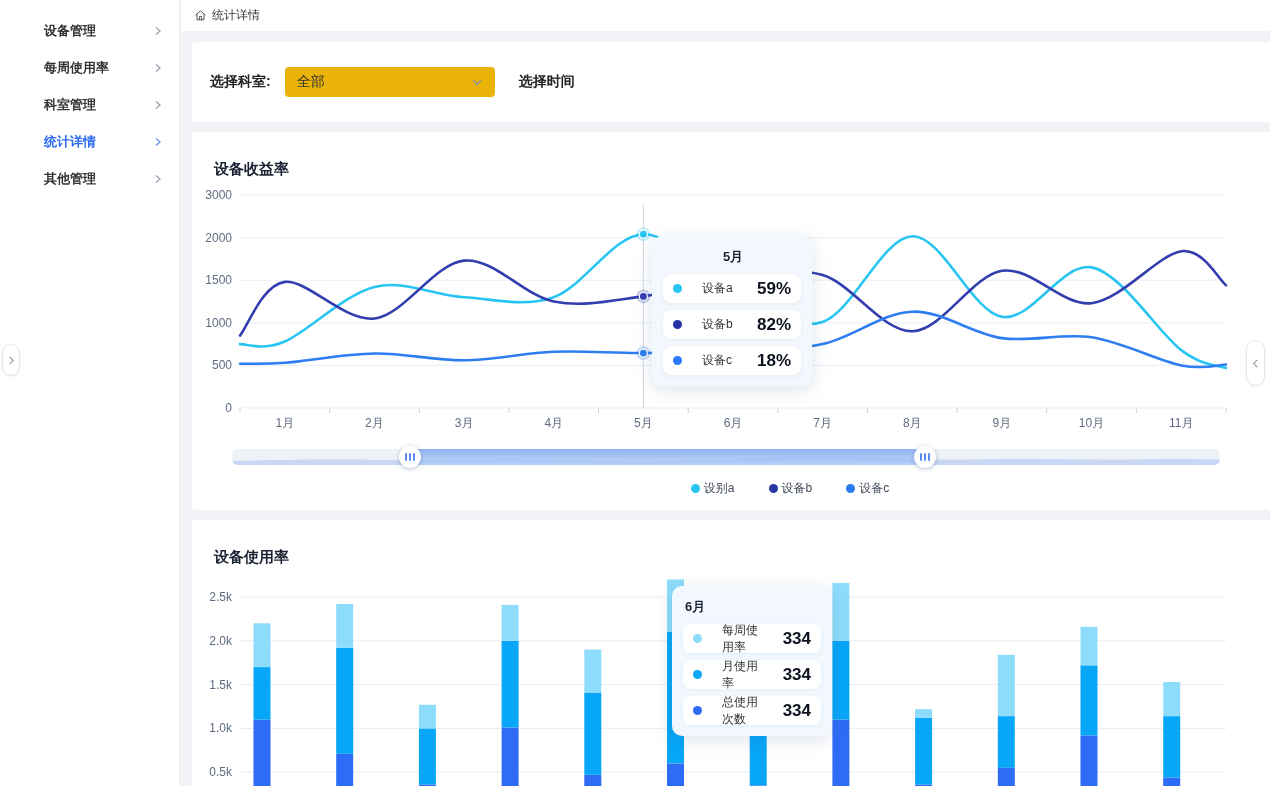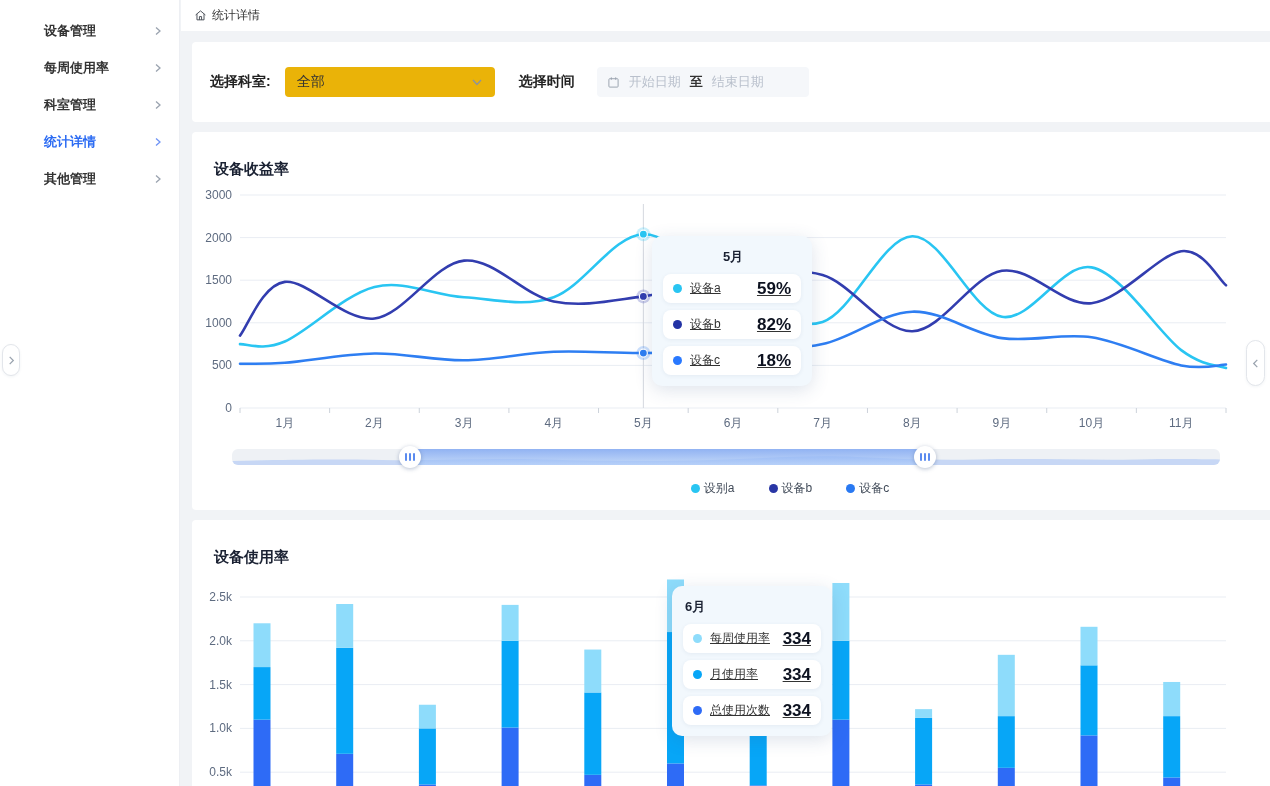--- a/index.html
+++ b/index.html
@@ -51,22 +51,22 @@
     gap:2px;z-index:4;cursor:ew-resize;}
   .dz-handle i{display:block;width:2px;height:8px;background:#5b8bef;border-radius:1px;}
   
   .legend{position:absolute;left:0;right:0;top:348px;display:flex;justify-content:center;gap:34px;}
   .lg-item{display:flex;align-items:center;gap:4px;font-size:12px;color:#404a58;cursor:pointer;}
   .dot{width:9px;height:9px;border-radius:50%;flex:0 0 auto;}
   
   .tooltip{position:absolute;width:160px;background:#f2f8fd;border-radius:10px;
     box-shadow:0 4px 18px rgba(50,80,130,.16);padding:10px 11px 11px;box-sizing:border-box;z-index:5;}
   .tt-title{font-size:13px;font-weight:700;color:#1b2233;margin:2px 0 8px 2px;}
-  .tt-row{display:flex;align-items:center;gap:8px;background:#fff;border-radius:8px;height:29px;
-    padding:0 10px;margin-top:7px;box-shadow:0 1px 4px rgba(40,70,120,.07);text-decoration:underline;}
+  .tt-row{display:flex;align-items:center;gap:20px;background:#fff;border-radius:8px;height:29px;
+    padding:0 10px;margin-top:7px;box-shadow:0 1px 4px rgba(40,70,120,.07);}
   .tt-row .nm{font-size:12px;color:#333;}
   .tt-row .vl{margin-left:auto;font-size:17px;font-weight:700;color:#0d1220;}
 </style>
 </head>
 <body>
 
 <div class="sidebar">
   <div id="sideMenu">
       <div class="side-item">
         <span class="lbl">设备管理</span>
@@ -123,30 +123,20 @@
 
 <div class="card" id="filterCard">
   <span class="f-label">选择科室:</span>
   <div class="select">
     <span>全部</span>
     <svg class="chev-d" viewBox="0 0 12 12">
       <polyline points="2,4 6,8.5 10,4" fill="none" stroke="#8a93a0" stroke-width="1.3"></polyline>
       </svg>
   </div>
   <span class="f-label time-label">选择时间</span>
-  <div class="daterange">
-    <svg width="13" height="13" viewBox="0 0 24 24">
-      <rect x="3.5" y="5" width="17" height="15.5" rx="1.5" fill="none" stroke="#9aa3af" stroke-width="1.8"></rect>
-      <line x1="8" y1="2.5" x2="8" y2="7" stroke="#9aa3af" stroke-width="1.8"></line>
-      <line x1="16" y1="2.5" x2="16" y2="7" stroke="#9aa3af" stroke-width="1.8"></line>
-      </svg>
-    <span class="ph">开始日期</span>
-    <span class="sep">至</span>
-    <span class="ph">结束日期</span>
-  </div>
 </div>
 
 <div class="card" id="chartCard1">
   <div class="card-title">设备收益率</div>
   <svg id="lineSvg" class="chart-svg" width="1064" height="310">
       <line x1="48" y1="63" x2="1034" y2="63" stroke="#e9edf3" stroke-width="1"></line>
       <text x="40" y="67" text-anchor="end" font-size="12" fill="#5e6b80" font-family="Liberation Sans, sans-serif">3000</text>
       <line x1="48" y1="105.6" x2="1034" y2="105.6" stroke="#e9edf3" stroke-width="1"></line>
       <text x="40" y="109.6" text-anchor="end" font-size="12" fill="#5e6b80" font-family="Liberation Sans, sans-serif">2000</text>
       <line x1="48" y1="148.2" x2="1034" y2="148.2" stroke="#e9edf3" stroke-width="1"></line>

